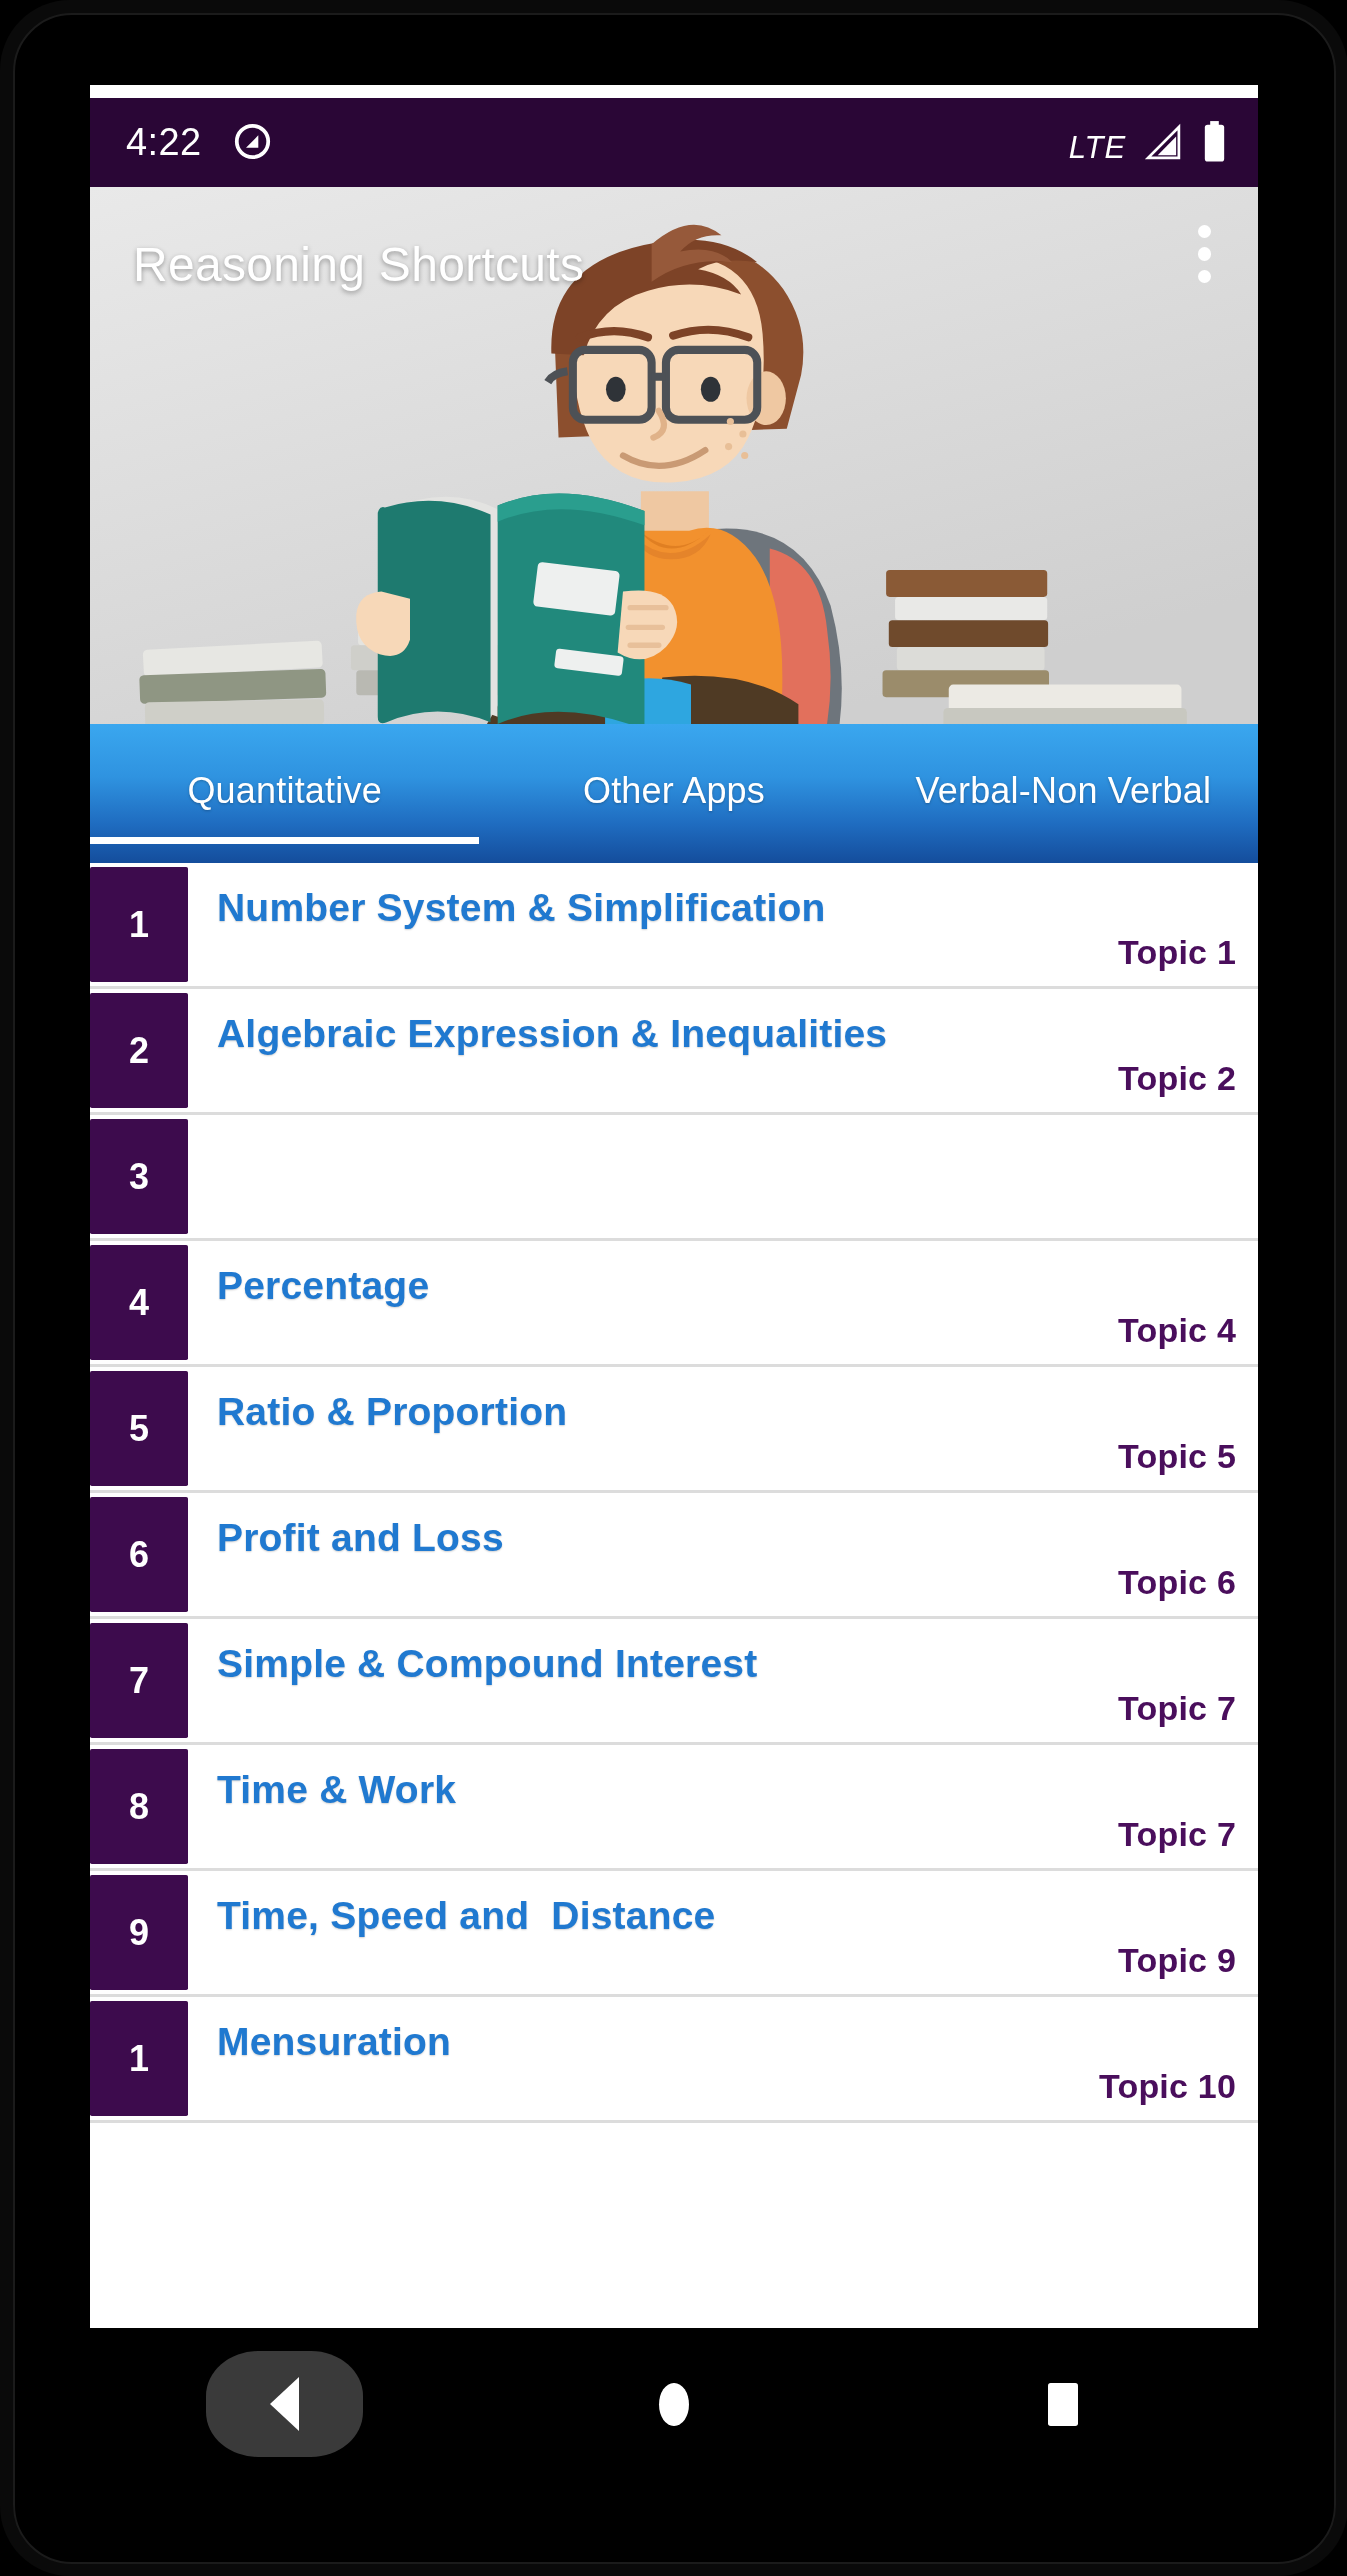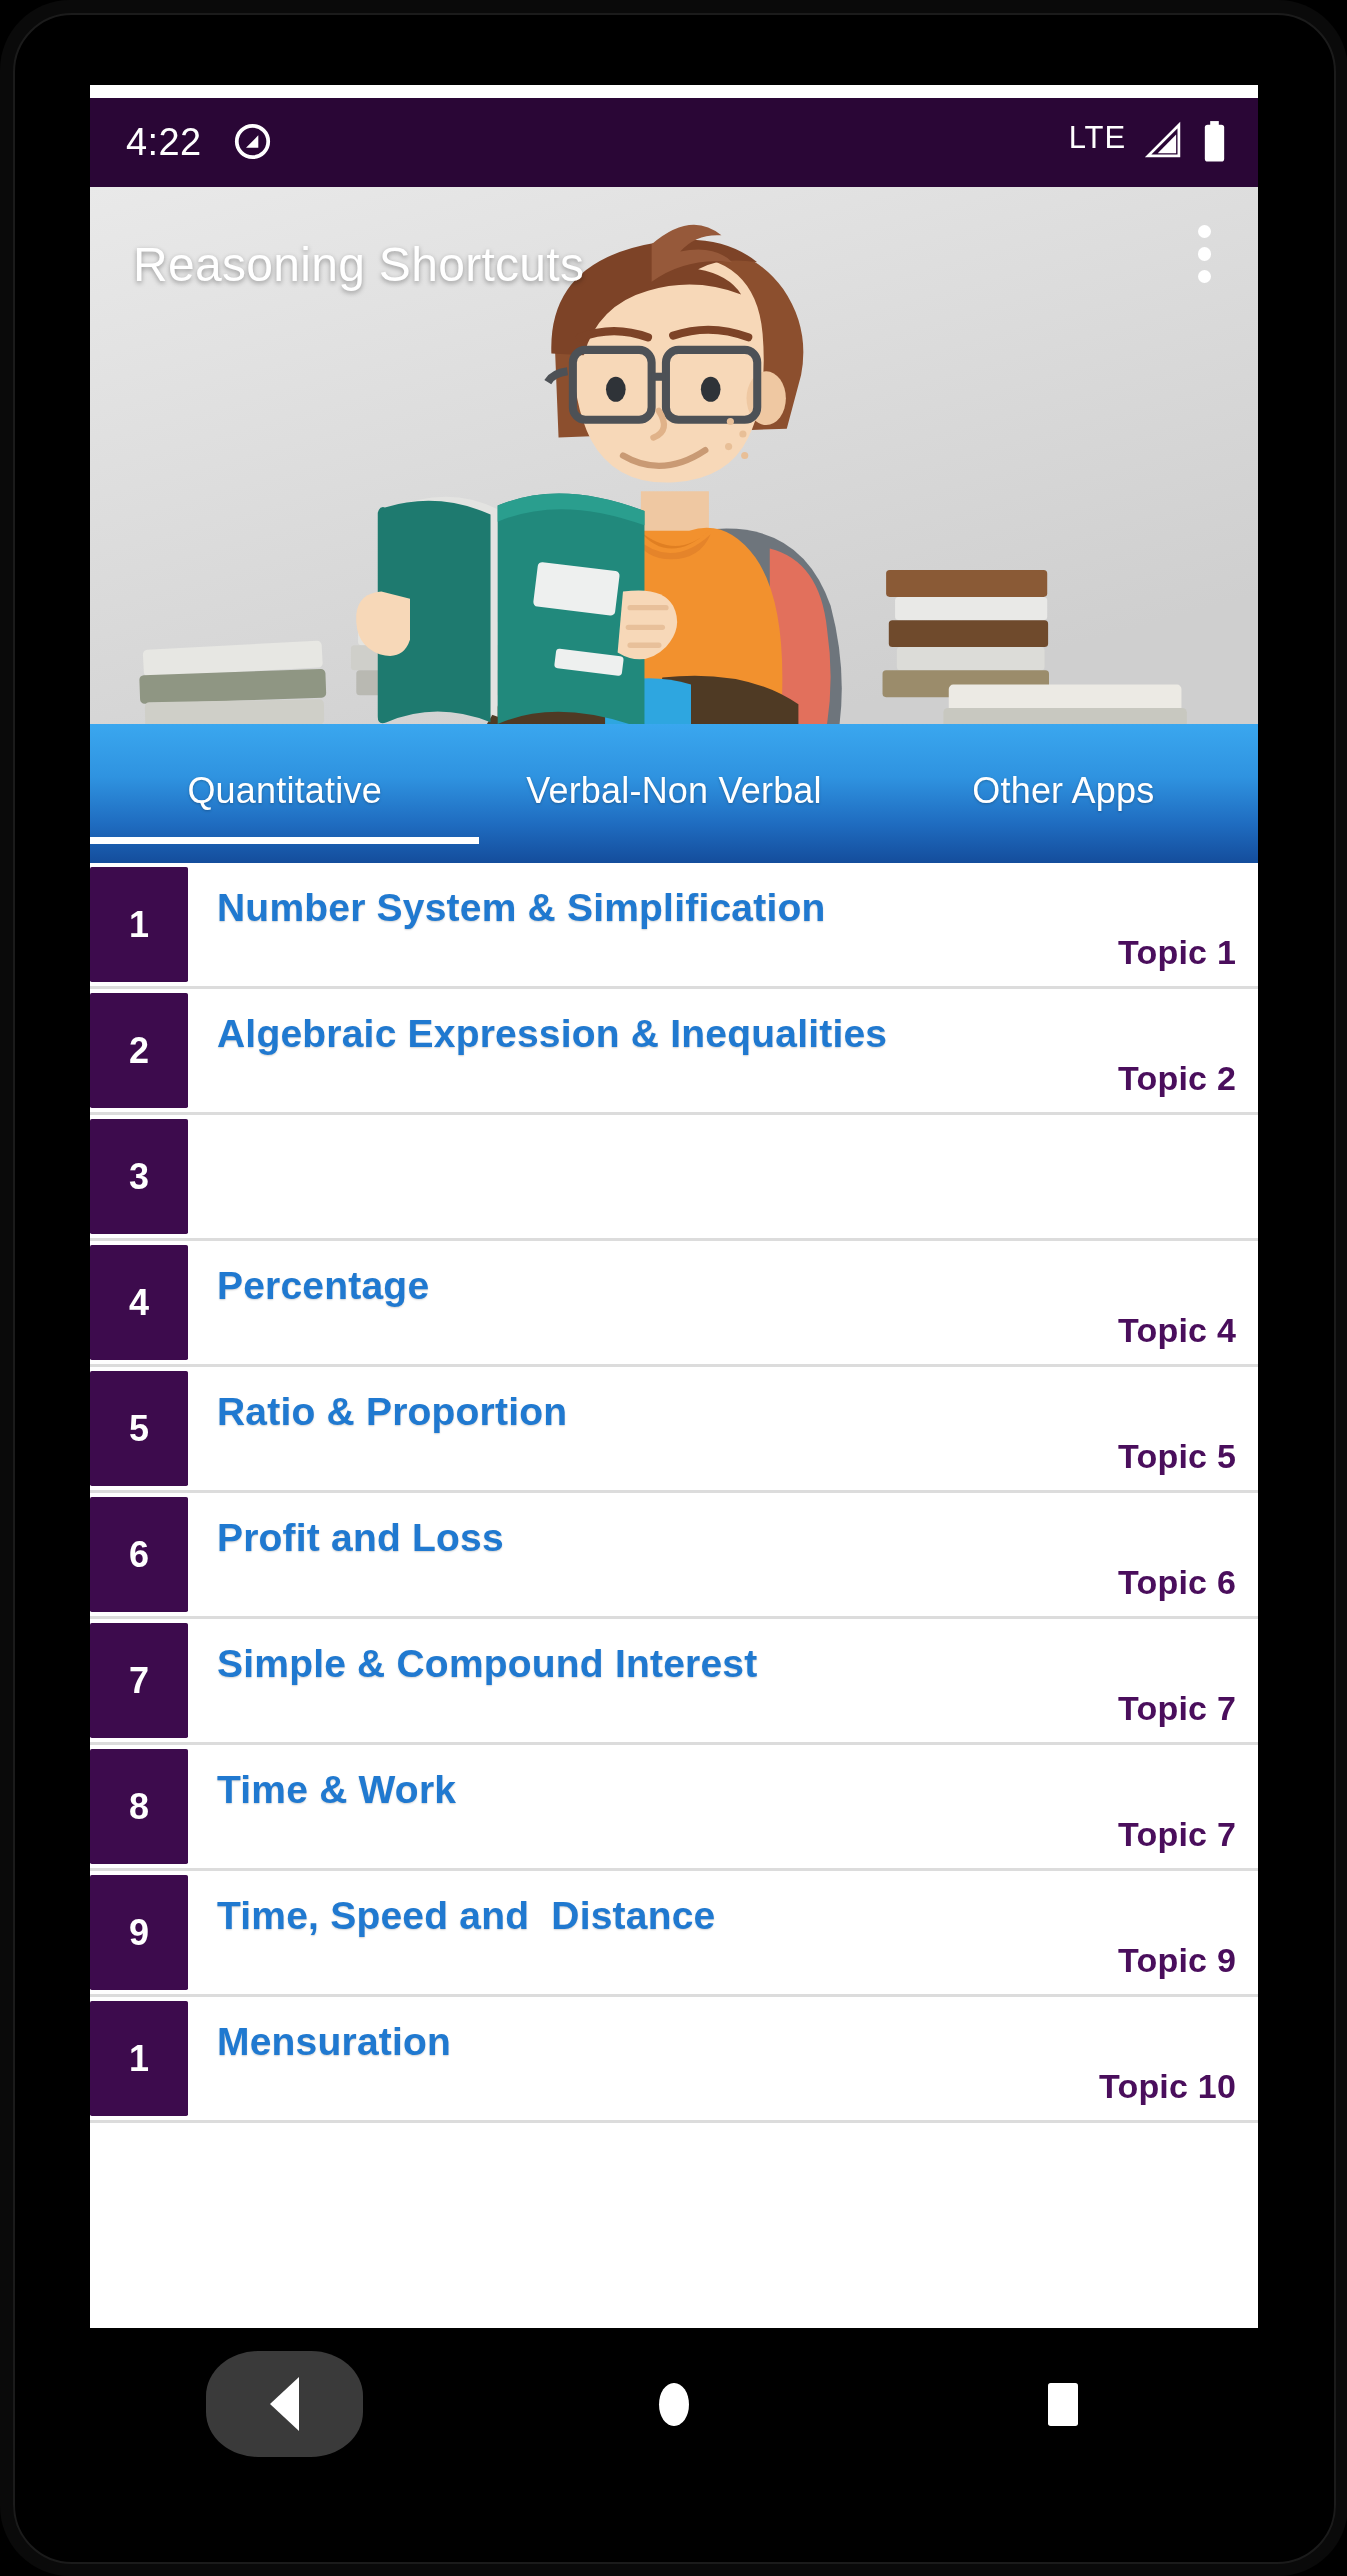--- a/index.html
+++ b/index.html
@@ -37,21 +37,21 @@
     position:relative; height:89px; background:#2a0636;
     display:flex; align-items:center; justify-content:space-between;
     padding:0 30px 0 36px;
     margin-top:13px;
   }
   .status-left{ display:flex; align-items:center; gap:30px; }
   .status-time{
     color:#fff; font-size:38px; font-weight:400; letter-spacing:0.4px;
     font-family:"Liberation Sans", sans-serif;
   }
-  .status-right{ display:flex; align-items:flex-start; gap:16px; }
+  .status-right{ display:flex; align-items:flex-end; gap:16px;font-style:italic; }
   .lte-text{ color:#fff; font-size:31px; letter-spacing:0.9px; }
 
   
   .hero{
     position:relative; height:537px; overflow:hidden;
     background:linear-gradient(160deg,#e6e6e6 0%,#dedede 45%,#d2d2d2 100%);
   }
   .appbar{
     position:absolute; left:0; top:0; width:100%; height:134px;
     display:flex; align-items:center; justify-content:space-between;
@@ -270,22 +270,22 @@
         <div class="overflow-menu">
           <i></i>
             <i></i>
             <i></i>
         </div>
       </div>
     </div>
 
     <div class="tabbar">
       <div class="tab active">Quantitative</div>
+      <div class="tab">Other Apps</div>
       <div class="tab">Verbal-Non Verbal</div>
-      <div class="tab">Other Apps</div>
     </div>
 
     <div class="list">
 
       <div class="row">
         <div class="row-num">1</div>
         <div class="row-body">
           <div class="row-title">Number System &amp; Simplification</div>
           <div class="row-topic">Topic 1</div>
         </div>

